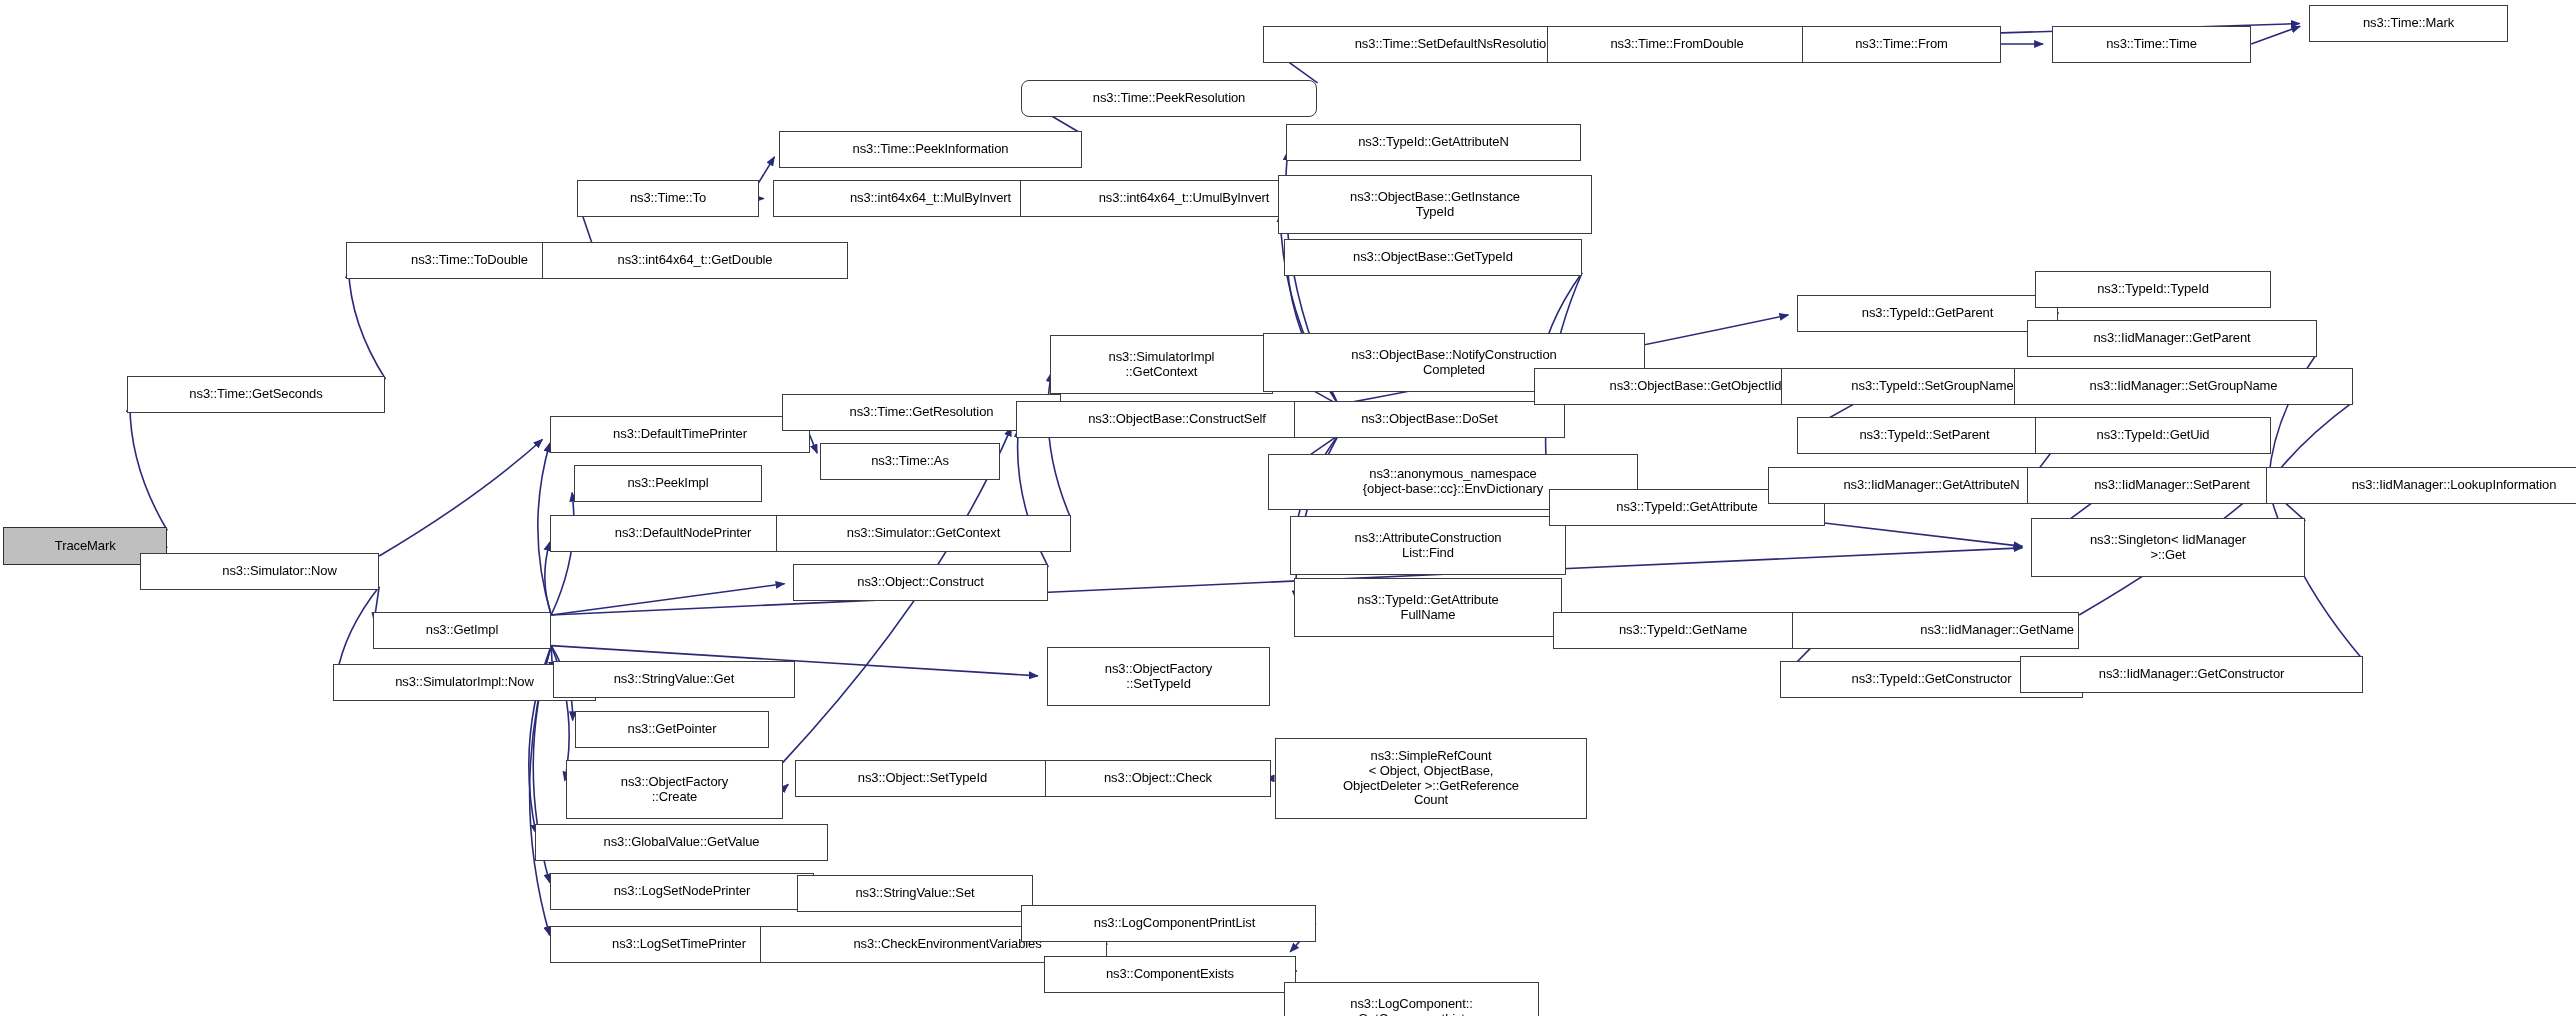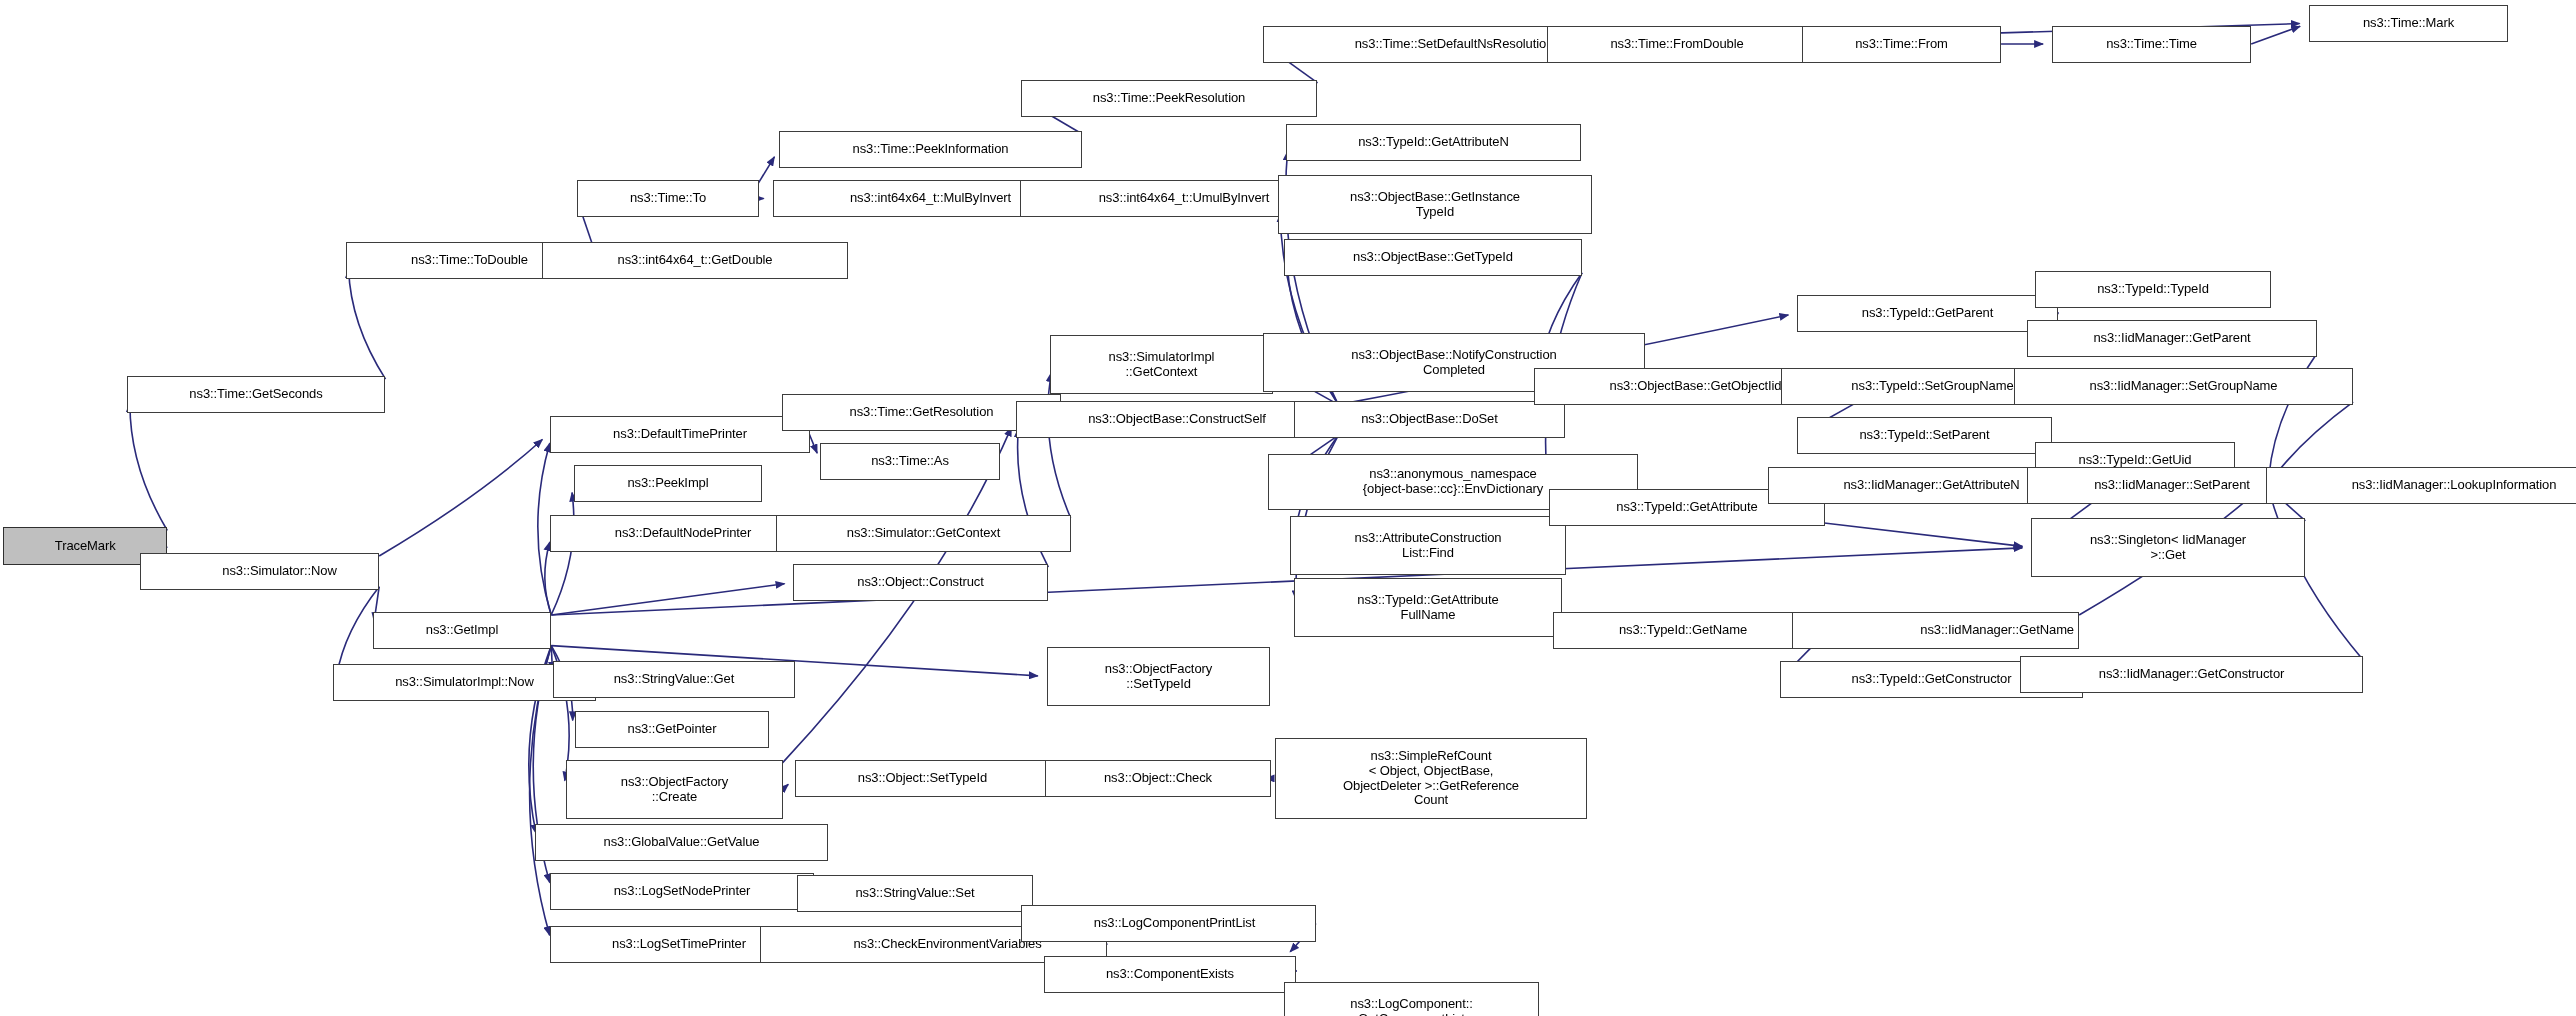--- a/index.html
+++ b/index.html
@@ -157,21 +157,21 @@
       </div>
       <div class="node" style="left: 779px; top: 131px; width: 303px; height: 37px;">
         <span>ns3::Time::PeekInformation</span>
       </div>
       <div class="node" style="left: 773px; top: 180px; width: 315px; height: 37px;">
         <span>ns3::int64x64_t::MulByInvert</span>
       </div>
       <div class="node" style="left: 1020px; top: 180px; width: 328px; height: 37px;">
         <span>ns3::int64x64_t::UmulByInvert</span>
       </div>
-      <div class="node" style="left: 1021px; top: 80px; width: 296px; height: 37px;">
+      <div class="node" style="left: 1021px; top: 80px; width: 296px; height: 37px; border-radius: 8px;">
         <span>ns3::Time::PeekResolution</span>
       </div>
       <div class="node" style="left: 1263px; top: 25.5px; width: 382px; height: 37px;">
         <span>ns3::Time::SetDefaultNsResolution</span>
       </div>
       <div class="node" style="left: 1547px; top: 25.5px; width: 260px; height: 37px;">
         <span>ns3::Time::FromDouble</span>
       </div>
       <div class="node" style="left: 1802px; top: 25.5px; width: 199px; height: 37px;">
         <span>ns3::Time::From</span>
@@ -291,21 +291,21 @@
       </div>
       <div class="node" style="left: 2035px; top: 271px; width: 236px; height: 37px;">
         <span>ns3::TypeId::TypeId</span>
       </div>
       <div class="node" style="left: 2027px; top: 320px; width: 290px; height: 37px;">
         <span>ns3::IidManager::GetParent</span>
       </div>
       <div class="node" style="left: 2014px; top: 368px; width: 339px; height: 37px;">
         <span>ns3::IidManager::SetGroupName</span>
       </div>
-      <div class="node" style="left: 2035px; top: 442px; width: 200px; height: 37px;">
+      <div class="node" style="left: 2035px; top: 417px; width: 236px; height: 37px;">
         <span>ns3::TypeId::GetUid</span>
       </div>
       <div class="node" style="left: 2027px; top: 467px; width: 290px; height: 37px;">
         <span>ns3::IidManager::SetParent</span>
       </div>
       <div class="node" style="left: 2031px; top: 518px; width: 274px; height: 59px;">
         <span>ns3::Singleton&lt; IidManager
 &gt;::Get</span>
       </div>
       <div class="node" style="left: 2020px; top: 656px; width: 343px; height: 37px;">

